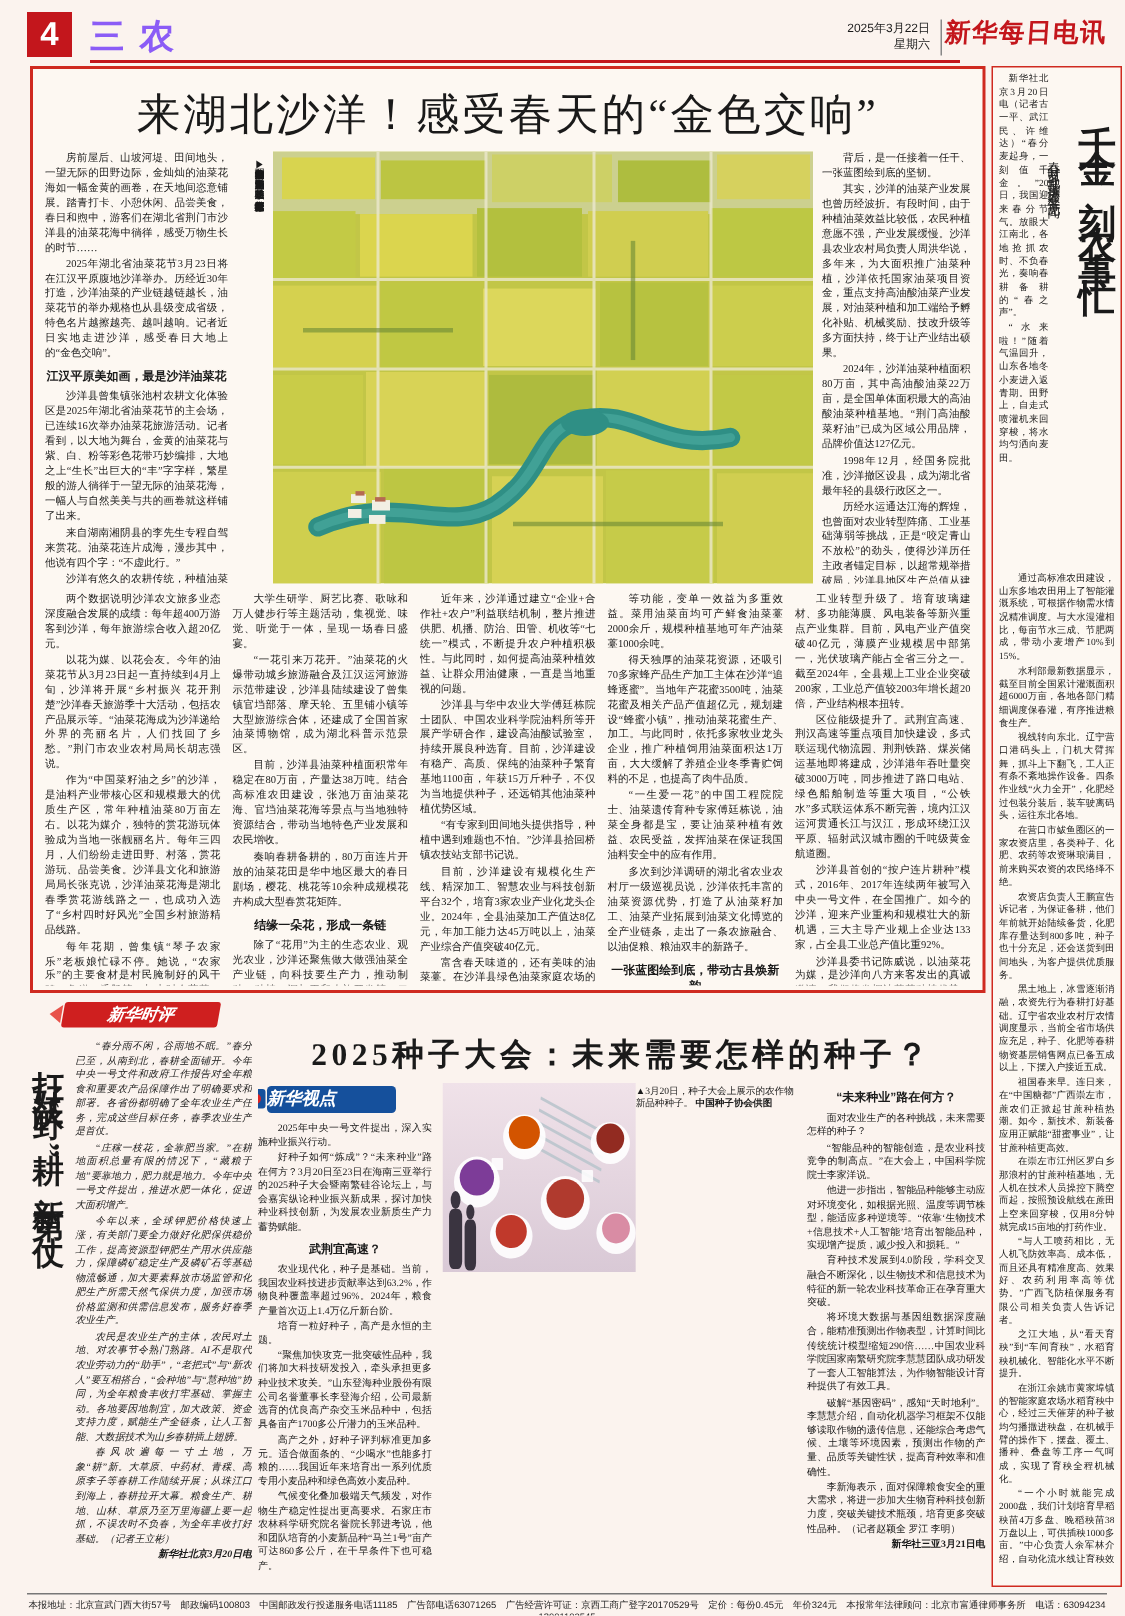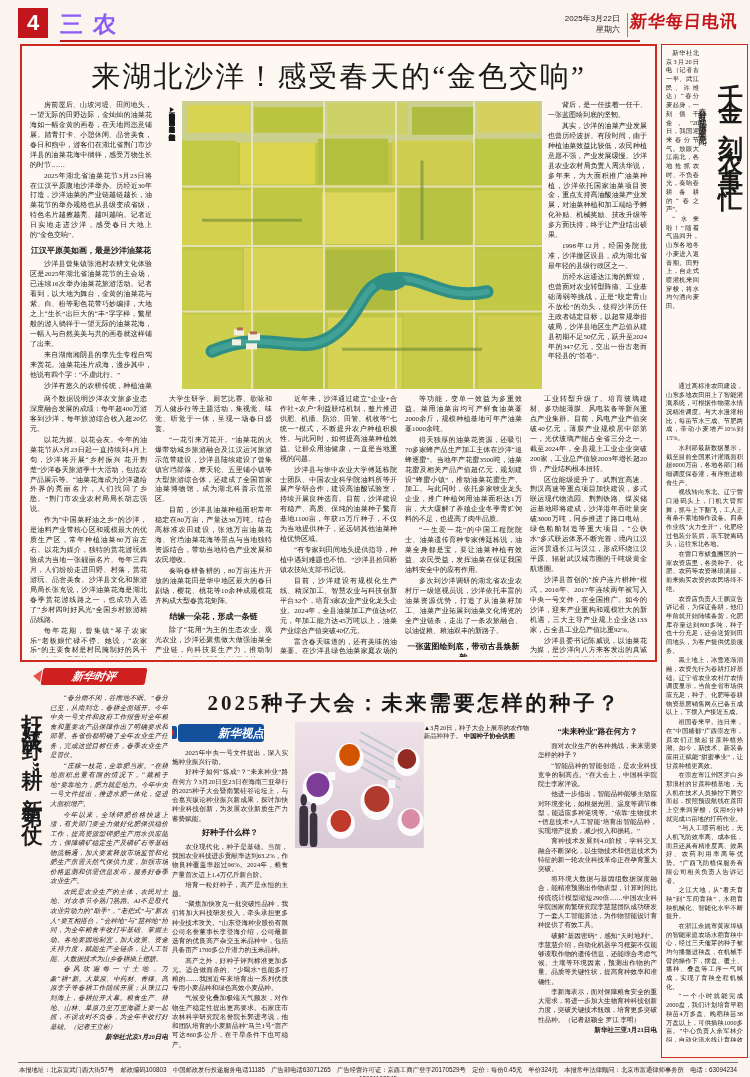--- a/index.html
+++ b/index.html
@@ -69,21 +69,21 @@
   .sp-body{flex:1;font-size:6.6px;line-height:1.45;font-style:italic;overflow:hidden;}
   
   .seed{position:absolute;left:172px;top:668px;width:485px;height:392px;margin-top:19px;}
   .seed-headline{font-size:21px;font-weight:bold;text-align:center;letter-spacing:3px;
                  margin:2px 0 5px 0;}
   .seed-grid{display:flex;gap:7px;height:358px;}
   .s-col1{width:116px;font-size:6.6px;line-height:1.4;}
   .s-col1 .sub,.s-col4 .sub,.s-b .sub{font-size:8px;}
   .sd-badge{width:86px;height:18px;background:#15509c;color:#fff;border-radius:3px;
             font-family:"Liberation Sans",sans-serif;font-weight:bold;font-style:italic;
-            font-size:11.5px;display:flex;align-items:center;justify-content:flex-end;
+            font-size:11.5px;display:flex;align-items:center;justify-content:flex-start;
             margin:2px 0 6px 6px;position:relative;}
   .sd-badge .lens{position:absolute;left:-14px;top:2px;width:13px;height:13px;
                   background:#15509c;border-radius:2px;display:flex;align-items:center;
                   justify-content:center;}
   .sd-badge .lens i{width:7px;height:7px;background:#d22;border-radius:50%;display:block;}
   .s-mid{width:236px;display:flex;flex-direction:row;}
   .seed-photo{height:126px;}
   .seed-photo svg{width:100%;height:100%;display:block;}
   .seed-caption{font-size:6.4px;margin:2px 0 3px 0;line-height:1.3;}
   .s-mid-cols{display:flex;gap:7px;flex:1;overflow:hidden;}
@@ -178,20 +178,21 @@
         </g>
         <g fill="#b56a52">
             <rect x="55" y="228" width="6" height="3"></rect>
             <rect x="68" y="232" width="7" height="3"></rect>
           </g>
       </svg>
     </div>
     <div class="m-col4 tcol">
         <p class="para">背后，是一任接着一任干、一张蓝图绘到底的坚韧。</p>
         <p class="para">其实，沙洋的油菜产业发展也曾历经波折。有段时间，由于种植油菜效益比较低，农民种植意愿不强，产业发展缓慢。沙洋县农业农村局负责人周洪华说，多年来，为大面积推广油菜种植，沙洋依托国家油菜项目资金，重点支持高油酸油菜产业发展，对油菜种植和加工端给予孵化补贴、机械奖励、技改升级等多方面扶持，终于让产业结出硕果。</p>
+        <p class="para">2024年，沙洋油菜种植面积80万亩，其中高油酸油菜22万亩，是全国单体面积最大的高油酸油菜种植基地。“荆门高油酸菜籽油”已成为区域公用品牌，品牌价值达127亿元。</p>
         <p class="para">1998年12月，经国务院批准，沙洋撤区设县，成为湖北省最年轻的县级行政区之一。</p>
         <p class="para">历经水运通达江海的辉煌，也曾面对农业转型阵痛、工业基础薄弱等挑战，正是“咬定青山不放松”的劲头，使得沙洋历任主政者锚定目标，以超常规举措破局，沙洋县地区生产总值从建县初期不足50亿元，跃升至2024年的347亿元，交出一份古老而年轻县的“答卷”。</p>
       </div>
   </div>
   <div class="main-bottom">
     <div class="m-bcol tcol">
         <p class="para">两个数据说明沙洋农文旅多业态深度融合发展的成绩：每年超400万游客到沙洋，每年旅游综合收入超20亿元。</p>
         <p class="para">以花为媒、以花会友。今年的油菜花节从3月23日起一直持续到4月上旬，沙洋将开展“乡村振兴 花开荆楚”沙洋春天旅游季十大活动，包括农产品展示等。“油菜花海成为沙洋递给外界的亮丽名片，人们找回了乡愁。”荆门市农业农村局局长胡志强说。</p>
         <p class="para">作为“中国菜籽油之乡”的沙洋，是油料产业带核心区和规模最大的优质生产区，常年种植油菜80万亩左右。以花为媒介，独特的赏花游玩体验成为当地一张靓丽名片。每年三四月，人们纷纷走进田野、村落，赏花游玩、品尝美食。沙洋县文化和旅游局局长张克说，沙洋油菜花海是湖北春季赏花游线路之一，也成功入选了“乡村四时好风光”全国乡村旅游精品线路。</p>
         <p class="para">每年花期，曾集镇“琴子农家乐”老板娘忙碌不停。她说，“农家乐”的主要食材是村民腌制好的风干鸡、鱼糕、香肠等，加上时令蔬菜，主打一个“农家味”。这几年“沙洋油菜花”的名气越来越大，赏花游客一年比一年多，旅游通道的开通，给乡亲们的“农家乐”带来了客流量。</p>
@@ -276,21 +277,21 @@
     <div class="s-col1 tcol">
       <div class="sd-badge">
         <span class="lens">
             <i></i>
           </span>
         <span>新华视点</span>
       </div>
       <div>
           <p class="para">2025年中央一号文件提出，深入实施种业振兴行动。</p>
           <p class="para">好种子如何“炼成”？“未来种业”路在何方？3月20日至23日在海南三亚举行的2025种子大会暨南繁硅谷论坛上，与会嘉宾纵论种业振兴新成果，探讨加快种业科技创新，为发展农业新质生产力蓄势赋能。</p>
-          <div class="sub">好种子什么样？</div>
+          <div class="sub">武荆宜高速？</div>
           <p class="para">农业现代化，种子是基础。当前，我国农业科技进步贡献率达到63.2%，作物良种覆盖率超过96%。2024年，粮食产量首次迈上1.4万亿斤新台阶。</p>
           <p class="para">培育一粒好种子，高产是永恒的主题。</p>
           <p class="para">“聚焦加快攻克一批突破性品种，我们将加大科技研发投入，牵头承担更多种业技术攻关。”山东登海种业股份有限公司名誉董事长李登海介绍，公司最新选育的优良高产杂交玉米品种中，包括具备亩产1700多公斤潜力的玉米品种。</p>
           <p class="para">高产之外，好种子评判标准更加多元。适合做面条的、“少喝水”也能多打粮的……我国近年来培育出一系列优质专用小麦品种和绿色高效小麦品种。</p>
           <p class="para">气候变化叠加极端天气频发，对作物生产稳定性提出更高要求。石家庄市农林科学研究院名誉院长郭进考说，他和团队培育的小麦新品种“马兰1号”亩产可达860多公斤，在干旱条件下也可稳产。</p>
         </div>
     </div>
     <div class="s-mid">
       <div class="seed-photo">
         <svg viewBox="0 0 236 126" preserveAspectRatio="none">

